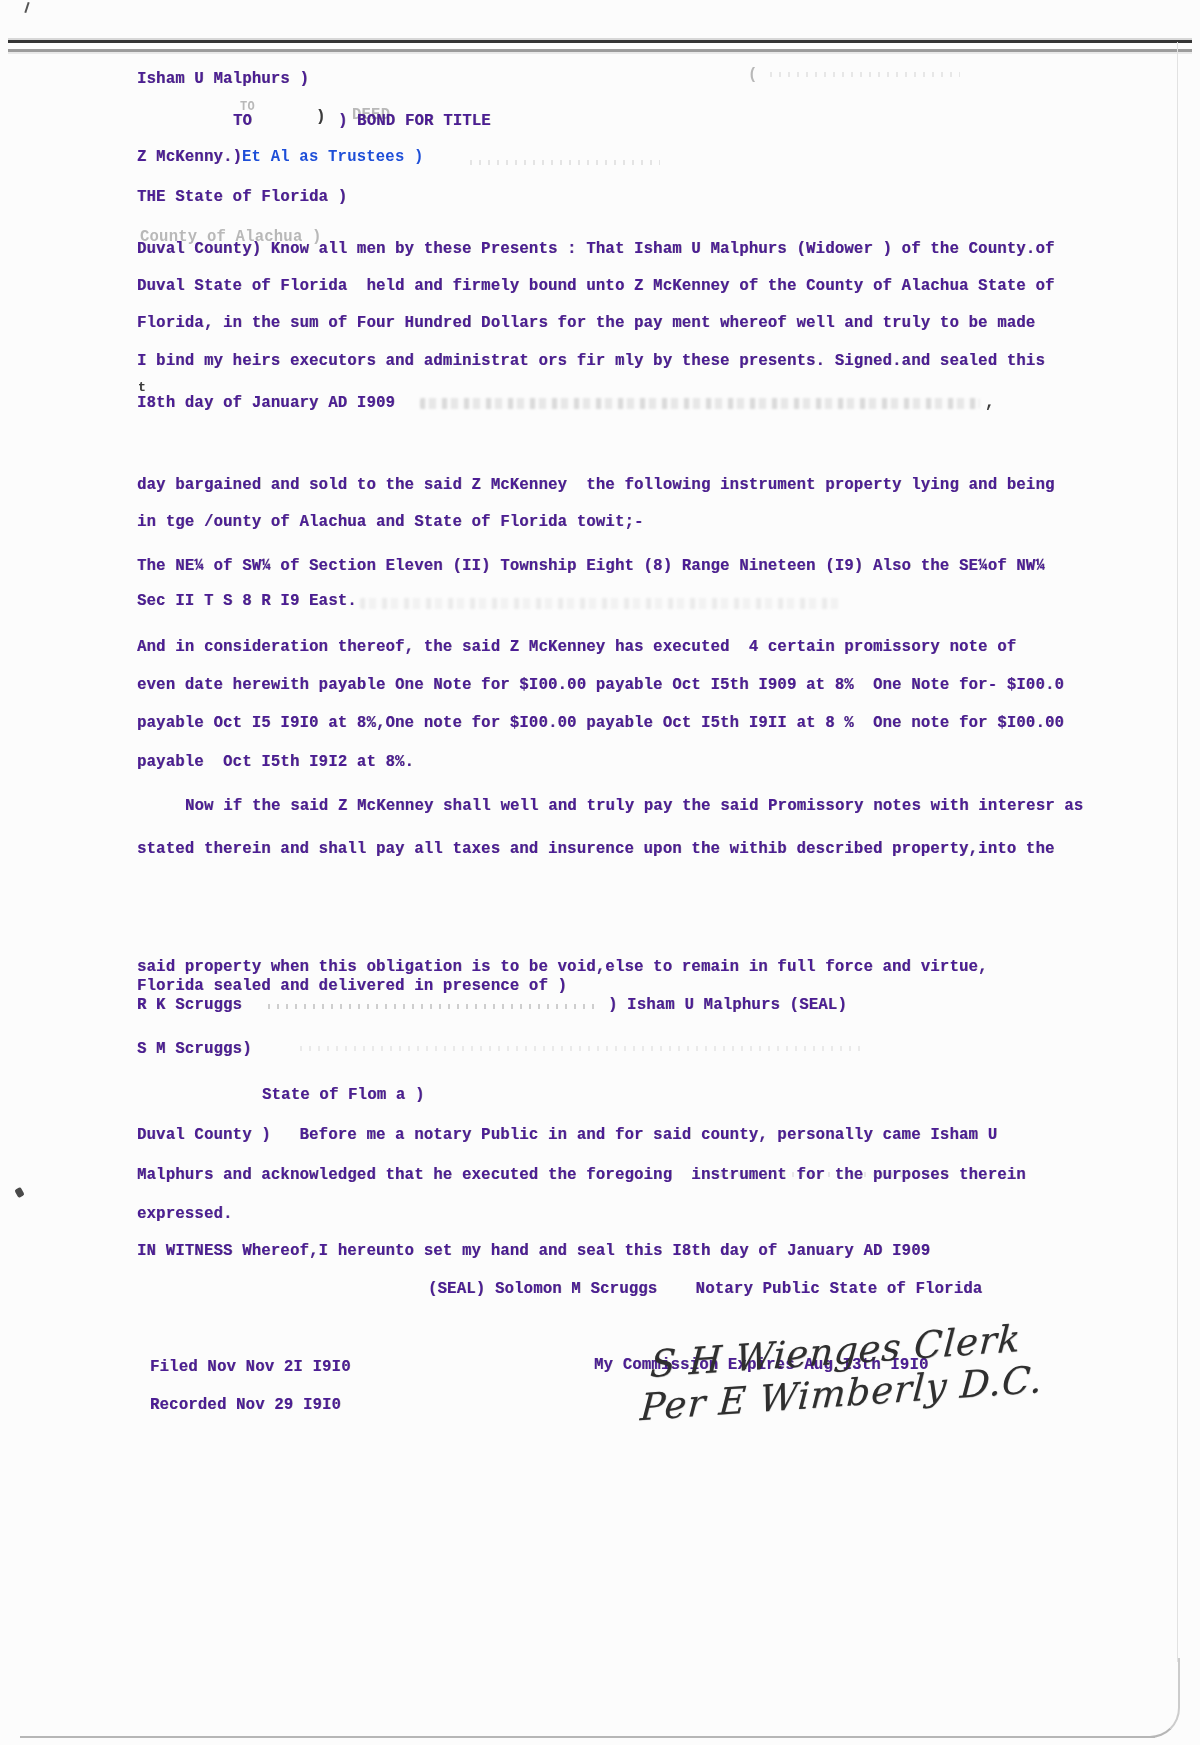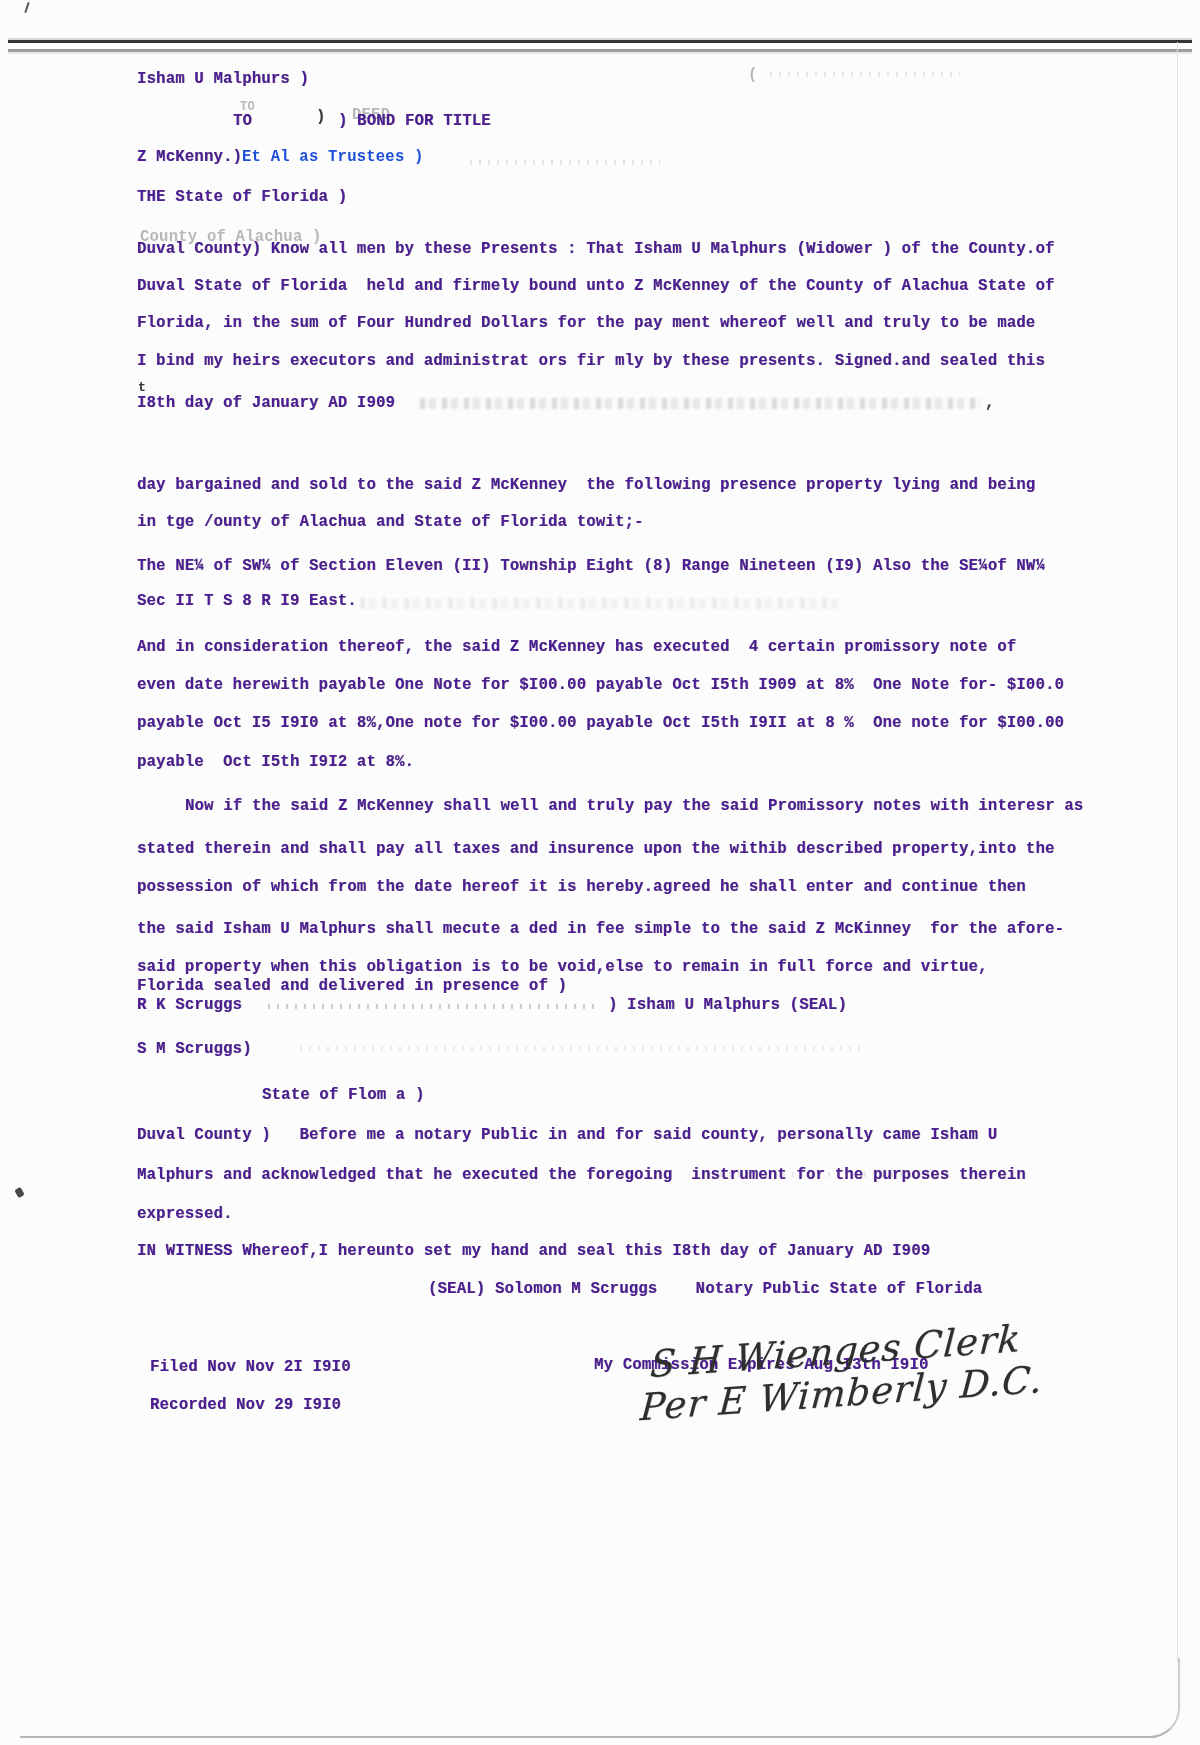--- a/index.html
+++ b/index.html
@@ -105,34 +105,32 @@
   <div class="tline" style="left:137px;top:240px;">Duval County) Know all men by these Presents : That Isham U Malphurs (Widower ) of the County.of</div>
   <div class="tline" style="left:137px;top:277px;">Duval State of Florida  held and firmely bound unto Z McKenney of the County of Alachua State of</div>
   <div class="tline" style="left:137px;top:314px;">Florida, in the sum of Four Hundred Dollars for the pay ment whereof well and truly to be made</div>
   <div class="tline" style="left:137px;top:352px;">I bind my heirs executors and administrat ors fir mly by these presents. Signed.and sealed this</div>
 
   <span class="tline soft" style="left:138px;top:380px;font-size:13px;">t</span>
   <div class="tline" style="left:137px;top:394px;text-align:right;">I8th day of January AD I909</div>
   <div class="smudge" style="left:420px;top:398px;width:560px;"></div>
   <span class="tline soft" style="left:985px;top:394px;">,</span>
 
-  <div class="tline" style="left:137px;top:476px;">day bargained and sold to the said Z McKenney  the following presence property lying and being</div>
+  <div class="tline" style="left:137px;top:476px;">day bargained and sold to the said Z McKenney  the following instrument property lying and being</div>
   <div class="tline" style="left:137px;top:513px;">in tge /ounty of Alachua and State of Florida towit;-</div>
   <div class="tline" style="left:137px;top:557px;">The NE¼ of SW¼ of Section Eleven (II) Township Eight (8) Range Nineteen (I9) Also the SE¼of NW¼</div>
   <div class="tline" style="left:137px;top:592px;">Sec II T S 8 R I9 East.</div>
   <div class="smudge faint" style="left:360px;top:598px;width:480px;"></div>
 
   <div class="tline" style="left:137px;top:638px;">And in consideration thereof, the said Z McKenney has executed  4 certain promissory note of</div>
   <div class="tline" style="left:137px;top:676px;">even date herewith payable One Note for $I00.00 payable Oct I5th I909 at 8%  One Note for- $I00.0</div>
   <div class="tline" style="left:137px;top:714px;">payable Oct I5 I9I0 at 8%,One note for $I00.00 payable Oct I5th I9II at 8 %  One note for $I00.00</div>
   <div class="tline" style="left:137px;top:753px;">payable  Oct I5th I9I2 at 8%.</div>
   <div class="tline" style="left:137px;top:797px;margin-left:48px;">Now if the said Z McKenney shall well and truly pay the said Promissory notes with interesr as</div>
   <div class="tline" style="left:137px;top:840px;">stated therein and shall pay all taxes and insurence upon the withib described property,into the</div>
-  <div class="tline" style="left:137px;top:878px;">possession of which from the date hereof it is hereby.agreed he shall enter and continue then</div>
-  <div class="tline" style="left:137px;top:920px;">the said Isham U Malphurs shall mecute a ded in fee simple to the said Z McKinney  for the afore-</div>
   <div class="tline" style="left:137px;top:958px;">said property when this obligation is to be void,else to remain in full force and virtue,</div>
   <div class="tline" style="left:137px;top:977px;">Florida sealed and delivered in presence of )</div>
 
   <span class="tline" style="left:137px;top:996px;">R K Scruggs</span>
   <div class="dotted" style="left:268px;top:1004px;width:330px;"></div>
   <span class="tline" style="left:608px;top:996px;">) Isham U Malphurs (SEAL)</span>
 
   <div class="tline" style="left:137px;top:1040px;">S M Scruggs)</div>
   <div class="dotted" style="left:300px;top:1046px;width:560px;opacity:.4;"></div>
 

